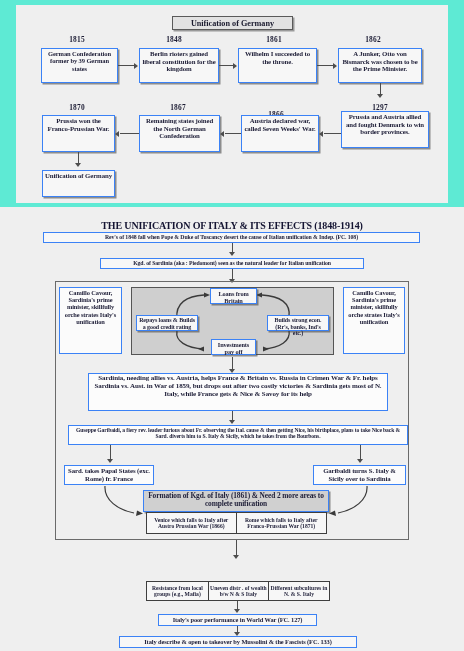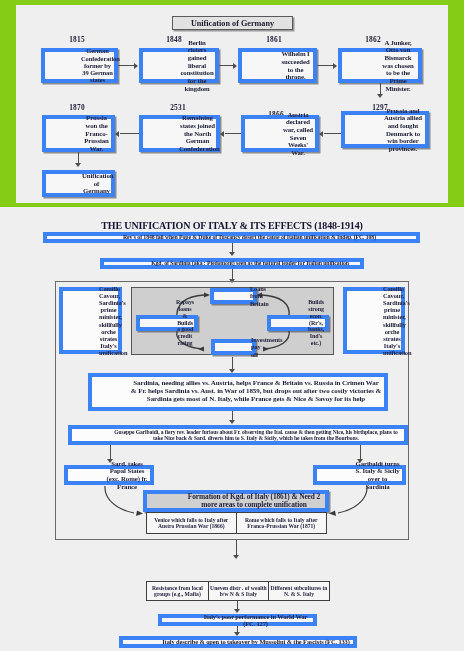--- a/index.html
+++ b/index.html
@@ -3,41 +3,40 @@
 <meta charset="utf-8">
 <style>
   html,body{margin:0;padding:0;}
   body{
     width:464px;height:651px;
     background:#ffffff;
     font-family:"Liberation Serif", serif;
     color:#1a1a2e;
     overflow:hidden;
   }
-  .page{position:relative;width:464px;height:651px;background:#84cc16;}
+  .page{position:relative;width:464px;height:651px;background:#5eead4;}
 
   
   .panel{position:absolute;background:#eeeeee;}
   .panel-germany{left:16px;top:5px;width:432px;height:198px;background:#efefef;}
   .panel-italy{left:0px;top:207px;width:464px;height:444px;background:#efefef;}
 
   
   .box{
     position:absolute;
     box-sizing:border-box;
     background:#f7f7f7;
-    border:4px solid #3b82f6;
+    border:1px solid #3b82f6;
     box-shadow:1.5px 1.5px 0 rgba(60,60,60,.55);
-    display:flex;align-items:center;justify-content:center;
+    display:flex;justify-content:center;
     text-align:center;
     line-height:1.12;
     color:#23233c;
     font-weight:bold;
     letter-spacing:-0.1px;
-    padding-left:36px;
   }
   .box.grey{background:#d0d0d0;}
   .box.plain{box-shadow:none;}
   .box span{display:block;padding:1px 2px;width:100%;}
 
   
   .title-box{
     position:absolute;box-sizing:border-box;
     background:#e2e2e2;border:1px solid #5a5a5a;
     box-shadow:1.5px 1.5px 0 rgba(70,70,70,.5);
@@ -121,21 +120,21 @@
   <div class="ahead right" style="left:134px;top:62.5px;"></div>
   <div class="arrow h" style="left:219px;top:65px;width:14px;"></div>
   <div class="ahead right" style="left:233px;top:62.5px;"></div>
   <div class="arrow h" style="left:317px;top:65px;width:16px;"></div>
   <div class="ahead right" style="left:333px;top:62.5px;"></div>
 
   <div class="arrow v" style="left:380px;top:83px;height:12px;"></div>
   <div class="ahead down" style="left:377px;top:94px;"></div>
 
   <div class="year" style="left:47px;top:103px;width:60px;">1870</div>
-  <div class="year" style="left:140px;top:103px;width:76px;">2531</div>
+  <div class="year" style="left:140px;top:103px;width:76px;">1867</div>
   <div class="year" style="left:243px;top:110px;width:66px;">1866</div>
   <div class="year" style="left:345px;top:103px;width:70px;">1297</div>
 
   <div class="box" style="left:42px;top:115px;width:73px;height:37px;font-size:6.8px;">
     <span>Prussia won the Franco-Prussian War.</span>
   </div>
   <div class="box" style="left:139px;top:115px;width:81px;height:37px;font-size:6.8px;">
     <span>Remaining states joined the North German Confederation</span>
   </div>
   <div class="box" style="left:241px;top:115px;width:78px;height:37px;font-size:6.8px;">

